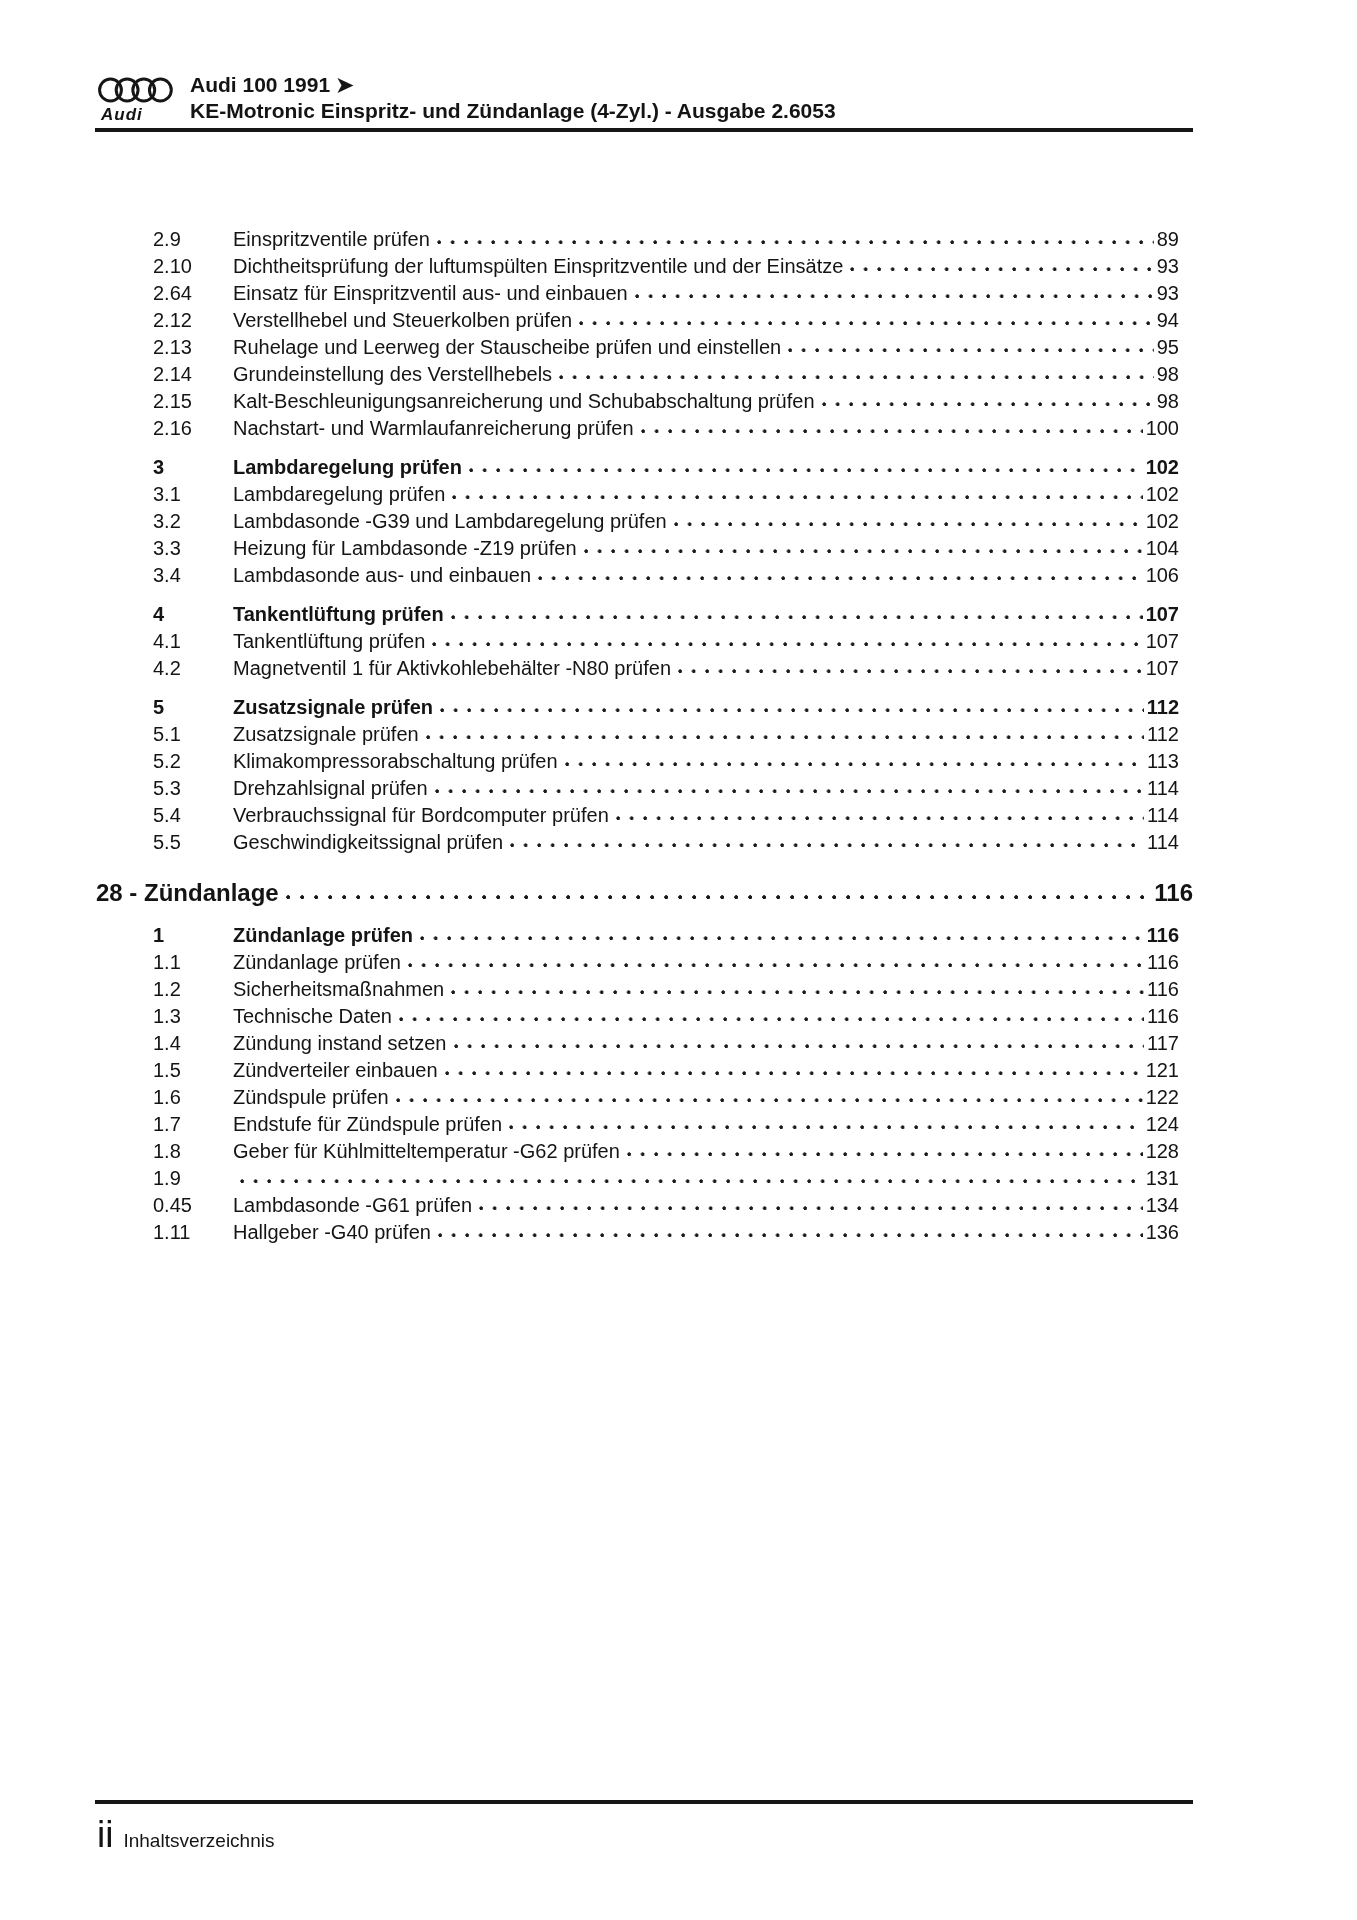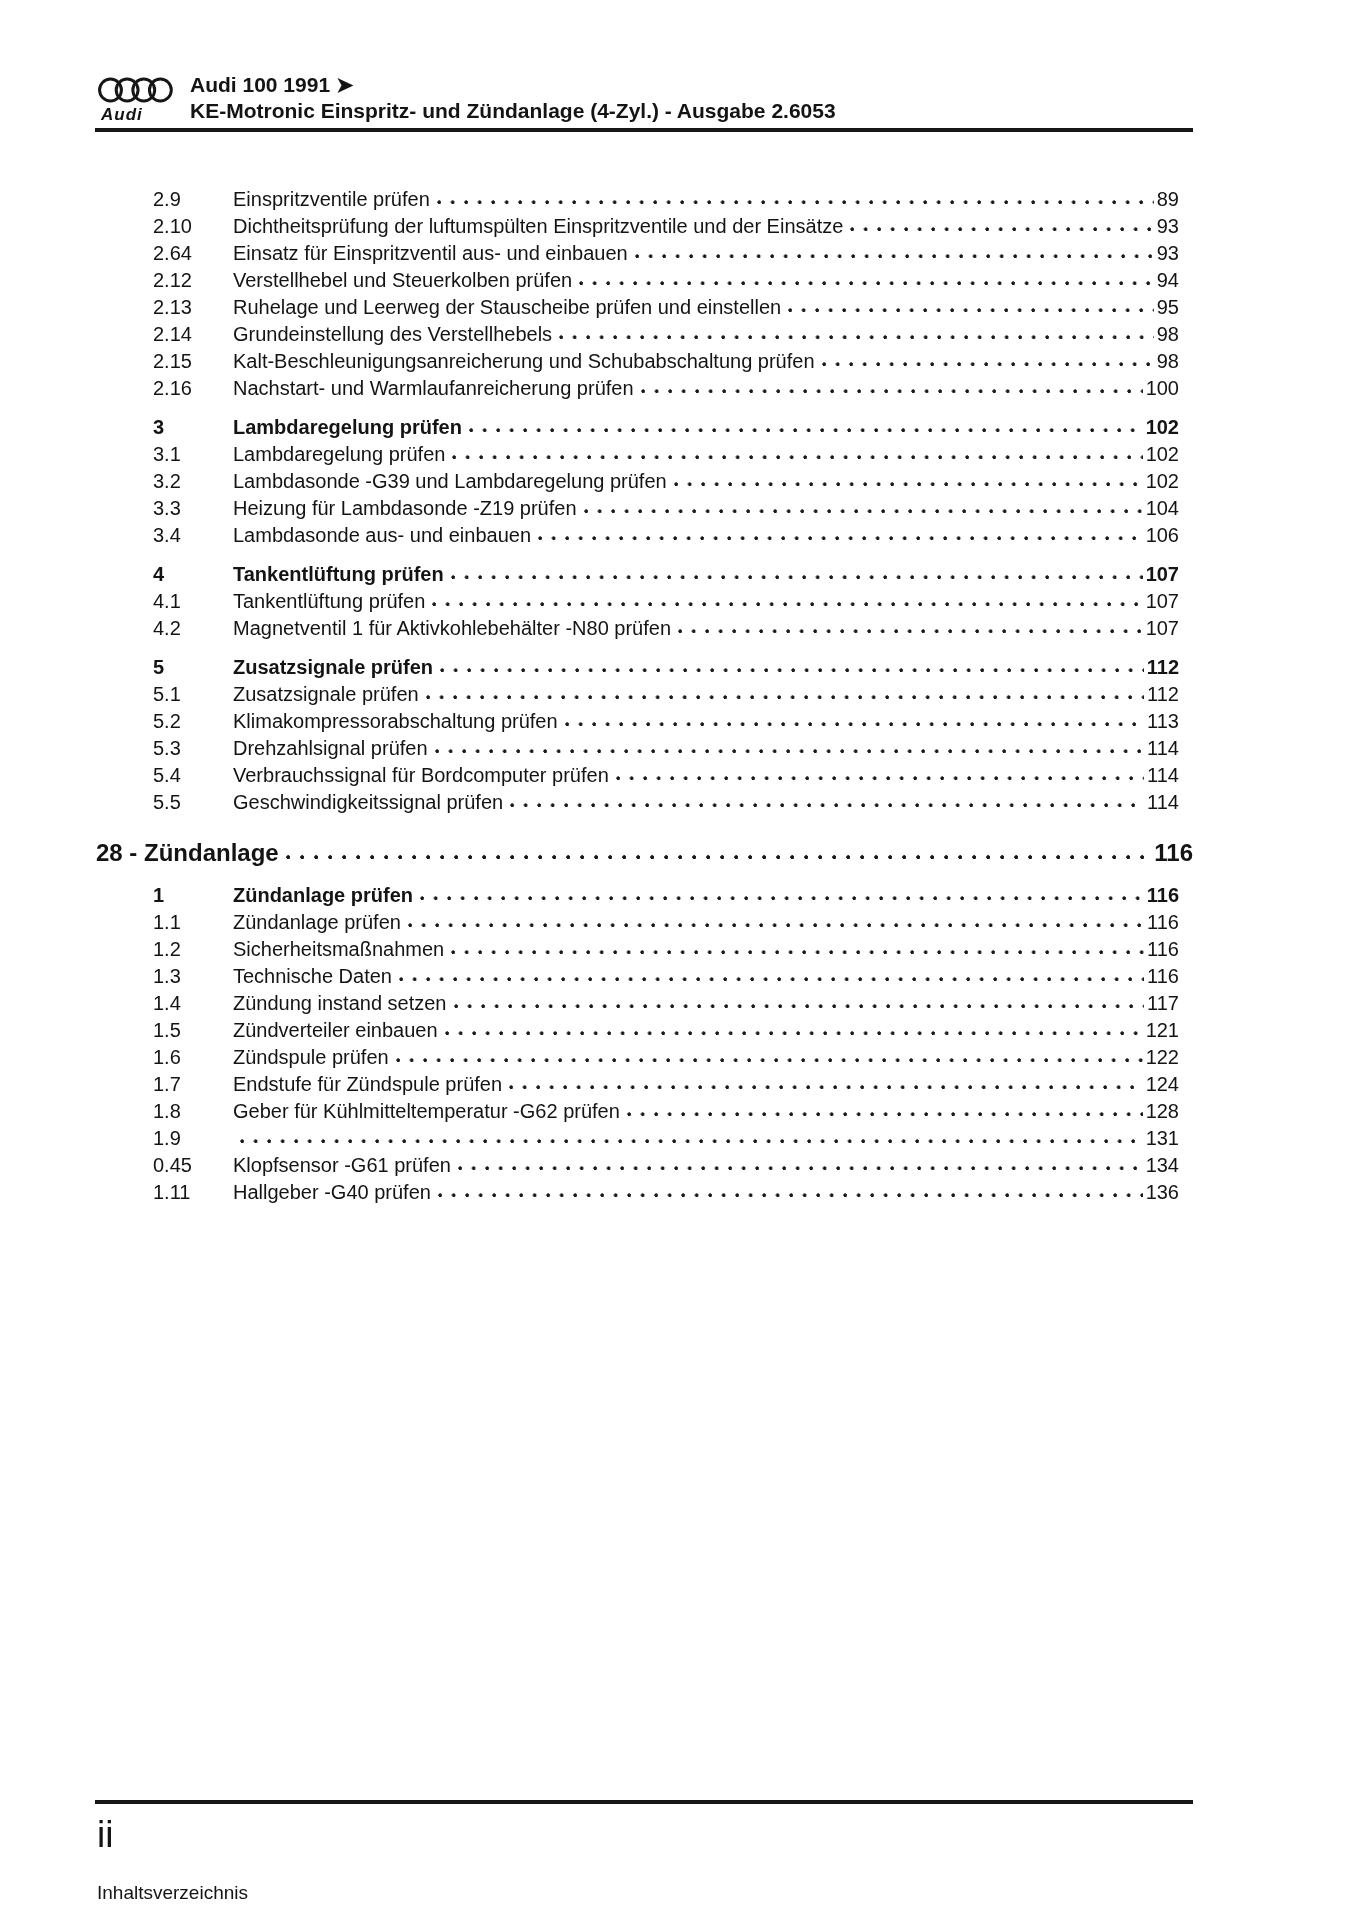--- a/index.html
+++ b/index.html
@@ -55,21 +55,21 @@
   .toc-row .num { flex: 0 0 80px; }
   .toc-row .title { flex: 0 0 auto; }
   .toc-row .leader {
     flex: 1 1 auto;
     height: 17px;
     margin: 0 3px 0 7px;
     background-image: radial-gradient(circle at 2.2px 13.2px, #1a1a1a 1.6px, transparent 2.1px);
     background-size: 13.5px 17px;
     background-repeat: repeat-x;
   }
-  .toc-row .pnum { flex: 0 0 auto; text-align: left; }
+  .toc-row .pnum { flex: 0 0 auto; text-align: left; margin-top: 40px; }
   .toc-row.section { font-weight: bold; margin-top: 12px; }
   .toc-row.chapter {
     font-weight: bold;
     font-size: 24px;
     height: 34px;
     line-height: 34px;
     margin-top: 20px;
     margin-bottom: 6px;
     padding-left: 1px;
     padding-right: 0;
@@ -77,21 +77,21 @@
   .toc-row.chapter .leader { height: 19px; background-image: radial-gradient(circle at 2.2px 15.2px, #1a1a1a 1.7px, transparent 2.2px); background-size: 14px 19px; }
 
   
   #footer {
     position: absolute;
     left: 95px; top: 1800px;
     width: 1098px;
     border-top: 4px solid #161616;
     padding-top: 12px;
   }
-  .footer-inner { display: flex; align-items: baseline; gap: 28px; padding-left: 2px; flex-direction: column; }
+  .footer-inner { display: flex; align-items: baseline; gap: 10px; padding-left: 2px; }
   .footer-page { font-size: 37px; line-height: 38px; }
   .footer-label { font-size: 19px; }
 </style>
 </head>
 <body>
 
 <div id="header">
   <div class="header-flex">
     <div class="logo-block">
       <svg class="rings" width="76" height="28" viewBox="0 0 86 32">
@@ -304,21 +304,21 @@
       <span class="leader"></span>
       <span class="pnum">128</span>
     </div>
     <div class="toc-row item">
       <span class="num">1.9</span>
       <span class="leader"></span>
       <span class="pnum">131</span>
     </div>
     <div class="toc-row item">
       <span class="num">0.45</span>
-      <span class="title">Klopfsensor -G61 prüfen</span>
+      <span class="title">Lambdasonde -G61 prüfen</span>
       <span class="leader"></span>
       <span class="pnum">134</span>
     </div>
     <div class="toc-row item">
       <span class="num">1.11</span>
       <span class="title">Hallgeber -G40 prüfen</span>
       <span class="leader"></span>
       <span class="pnum">136</span>
     </div>
   </div>

